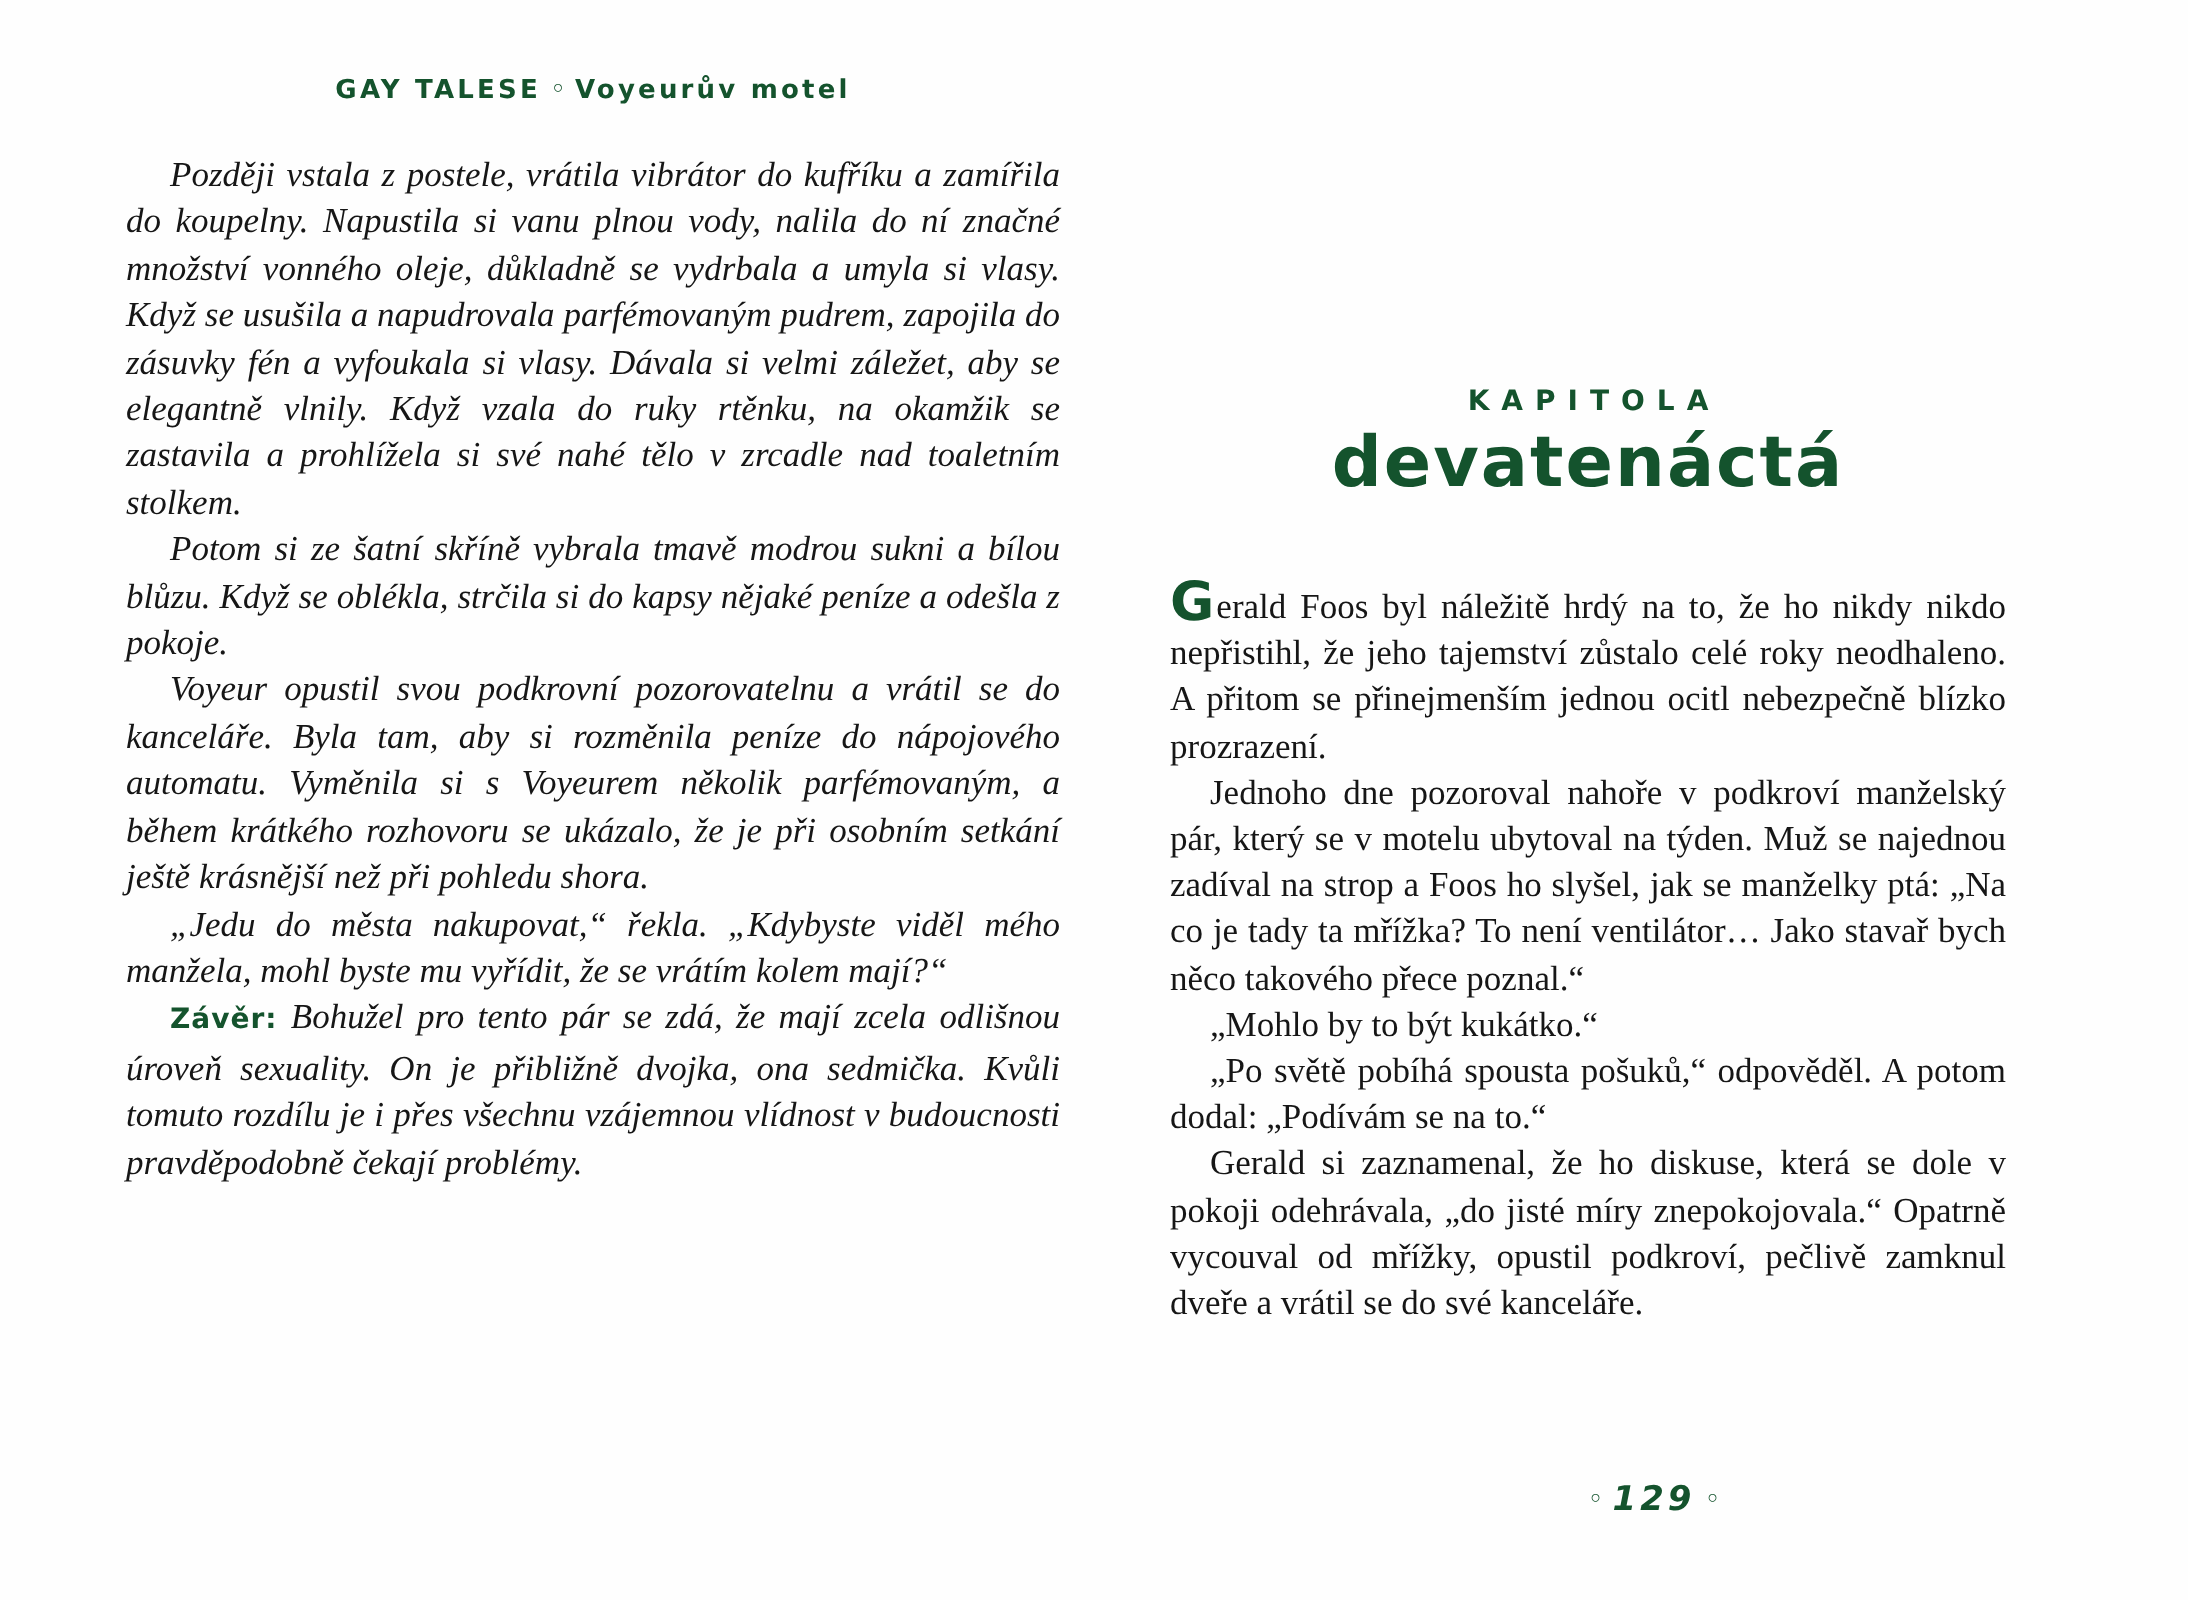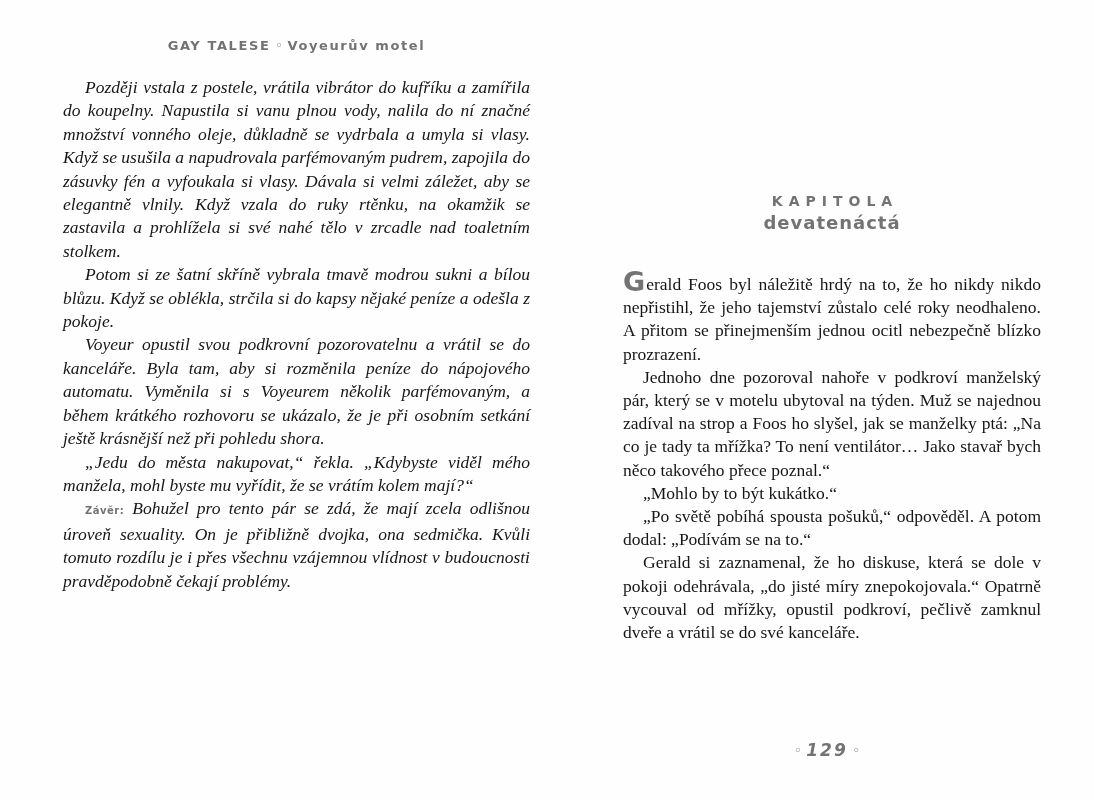--- a/index.html
+++ b/index.html
@@ -14,21 +14,21 @@
     height: 800px;
     background: #fefefe;
     color: #141414;
     overflow: hidden;
   }
 
   
   .hand {
     font-family: "DejaVu Sans", sans-serif;
     font-weight: bold;
-    color: #737373;
+    color: #14532d;
   }
 
   
   .page-left {
     position: absolute;
     left: 63px;
     top: 0;
     width: 467px;
   }
   .running-head {
@@ -52,42 +52,42 @@
     line-height: 23.4px;
     text-align: justify;
     color: #161616;
   }
   .body-left p {
     margin: 0;
     text-indent: 22px;
   }
   .lead-label {
     font-style: normal;
-    font-size: 10px;
+    font-size: 14px;
     letter-spacing: 0.5px;
   }
 
   
   .page-right {
     position: absolute;
-    left: 623px;
+    left: 585px;
     top: 0;
     width: 418px;
   }
   .chapter-head {
     margin-top: 193px;
     text-align: center;
   }
   .chapter-label {
     font-size: 14px;
     letter-spacing: 6px;
     text-indent: 6px; 
   }
   .chapter-number {
-    font-size: 18px;
+    font-size: 35px;
     letter-spacing: 1px;
     margin-top: 3px;
   }
   .body-right {
     margin-top: 40px;
     font-family: "Liberation Serif", serif;
     font-size: 17.5px;
     line-height: 23.2px;
     text-align: justify;
     color: #161616;

